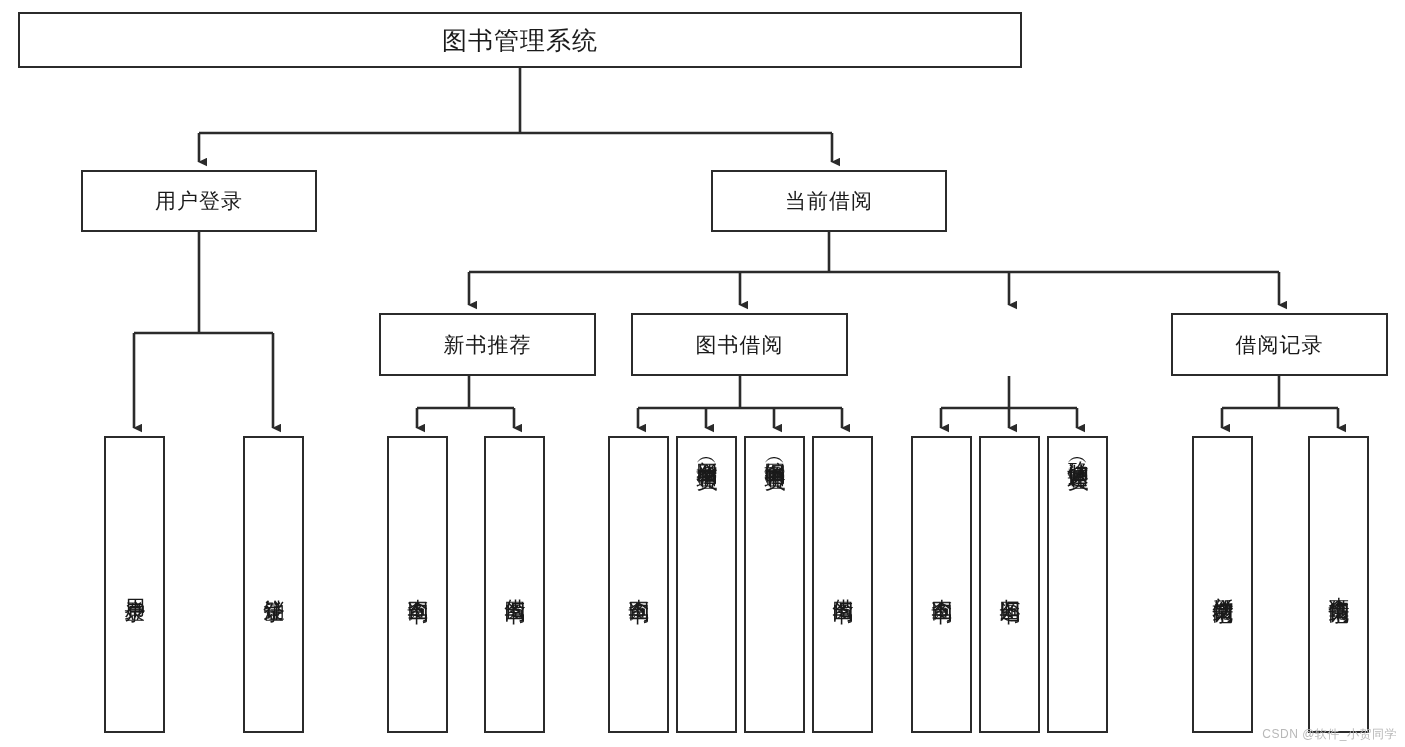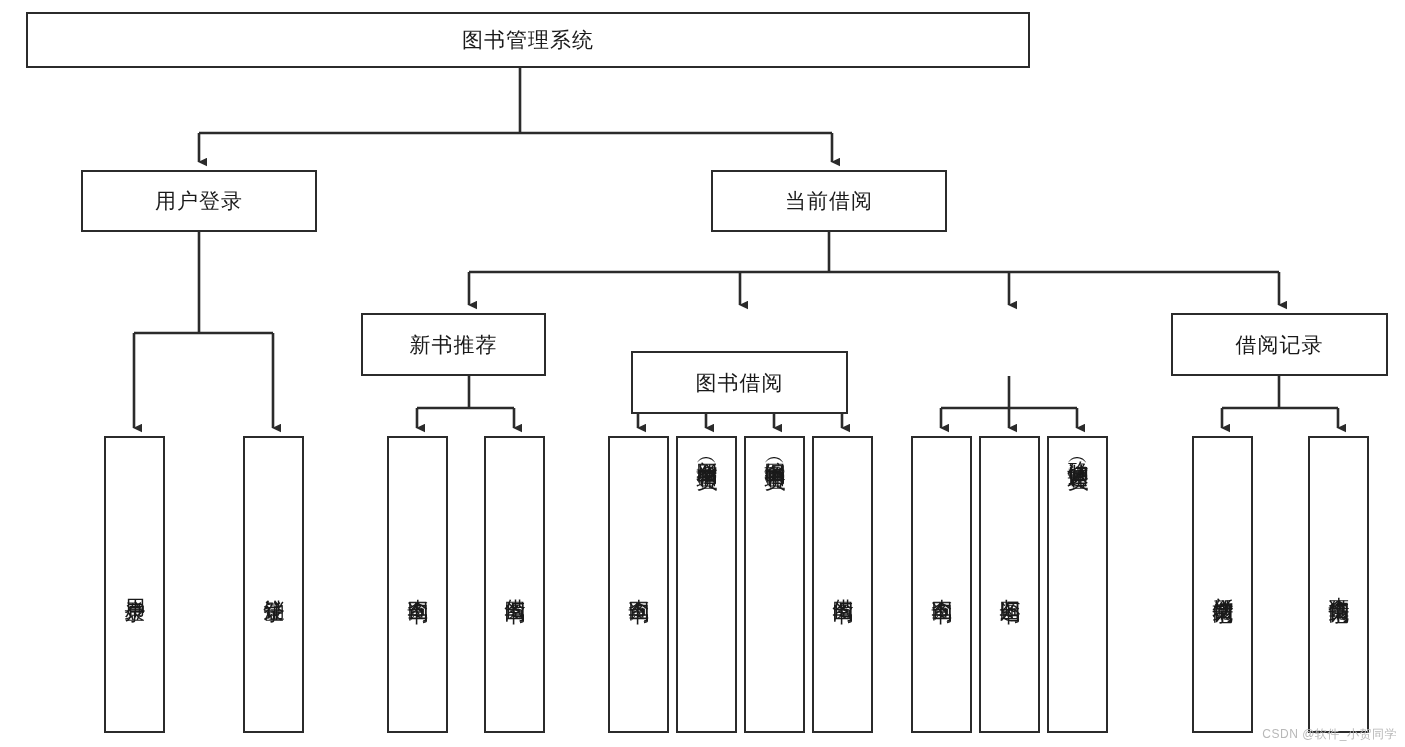--- a/index.html
+++ b/index.html
@@ -32,23 +32,22 @@
     display: flex;
     align-items: center;
     justify-content: center;
     color: #1a1a1a;
   }
   .node-h {
     font-size: 21px;
     letter-spacing: 1px;
   }
   .node-root {
-    font-size: 21px;
+    font-size: 25px;
     letter-spacing: 1px;
-    margin-left: 8px;
   }
   .node-v {
     align-items: flex-start;
     padding-top: 6px;
   }
   .node-v .vtext {
     writing-mode: vertical-rl;
     text-orientation: upright;
     font-size: 21px;
     line-height: 1.18;
@@ -128,24 +127,24 @@
     <span>图书管理系统</span>
   </div>
 
   <div class="node node-h" style="left:81px; top:170px; width:236px; height:62px;">
     <span>用户登录</span>
   </div>
   <div class="node node-h" style="left:711px; top:170px; width:236px; height:62px;">
     <span>当前借阅</span>
   </div>
 
-  <div class="node node-h" style="left:361px; top:313px; width:185px; height:63px;">
+  <div class="node node-h" style="left:379px; top:313px; width:217px; height:63px;">
     <span>新书推荐</span>
   </div>
-  <div class="node node-h" style="left:631px; top:313px; width:217px; height:63px;margin-top:38px;">
+  <div class="node node-h" style="left:631px; top:313px; width:217px; height:63px;">
     <span>图书借阅</span>
   </div>
   <div class="node node-h" style="left:1171px; top:313px; width:217px; height:63px;">
     <span>借阅记录</span>
   </div>
 
   <div class="node node-v center-v" style="left:104px; top:436px; width:61px; height:297px;">
     <span class="vtext">用户登录</span>
   </div>
   <div class="node node-v center-v" style="left:243px; top:436px; width:61px; height:297px;">

